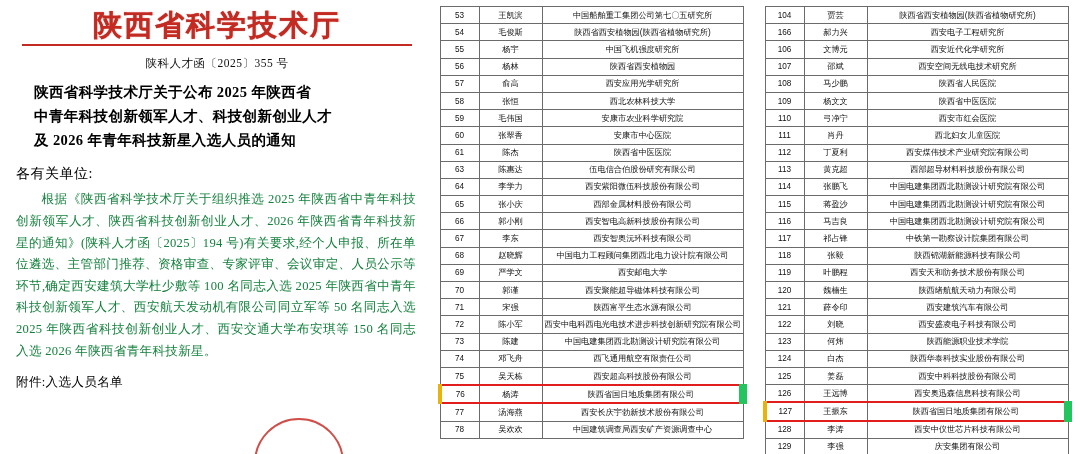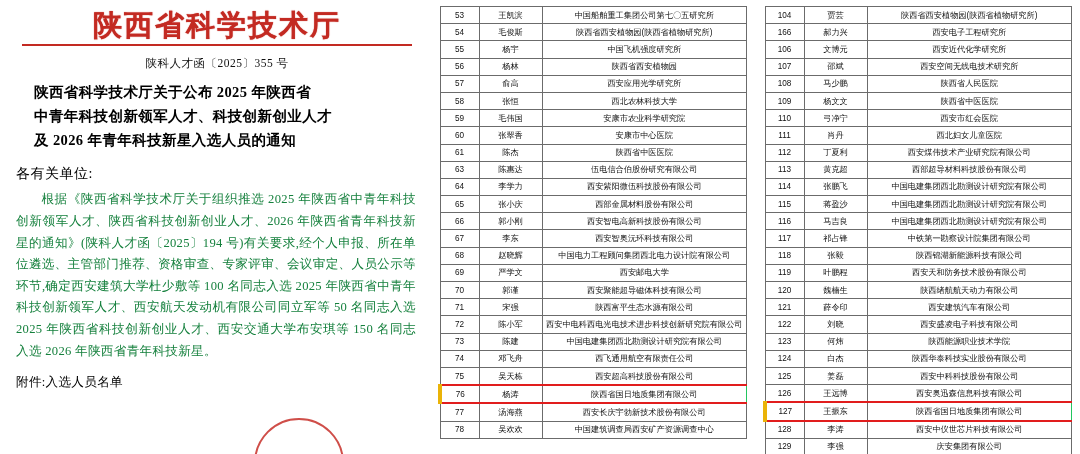--- a/index.html
+++ b/index.html
@@ -142,21 +142,21 @@
     font-family: "Liberation Sans", sans-serif;
   }
   table.list td.c-no { width: 34px; }
   table.list td.c-name { width: 58px; }
   table.list td.c-org { text-align: center; }
   tr.highlight td {
     border-top: 2px solid #e11d1d;
     border-bottom: 2px solid #e11d1d;
   }
   tr.highlight td:first-child { border-left: 4px solid #eab308; }
-  tr.highlight td:last-child { border-right: 1px solid #22c55e; }
+  tr.highlight td:last-child { border-right: 8px solid #22c55e; }
 </style>
 </head>
 <body>
 
 <div class="page">
 
   <div class="doc">
     <div class="doc-header">陕西省科学技术厅</div>
     <div class="doc-rule"></div>
     <div class="doc-code">陕科人才函〔2025〕355 号</div>

